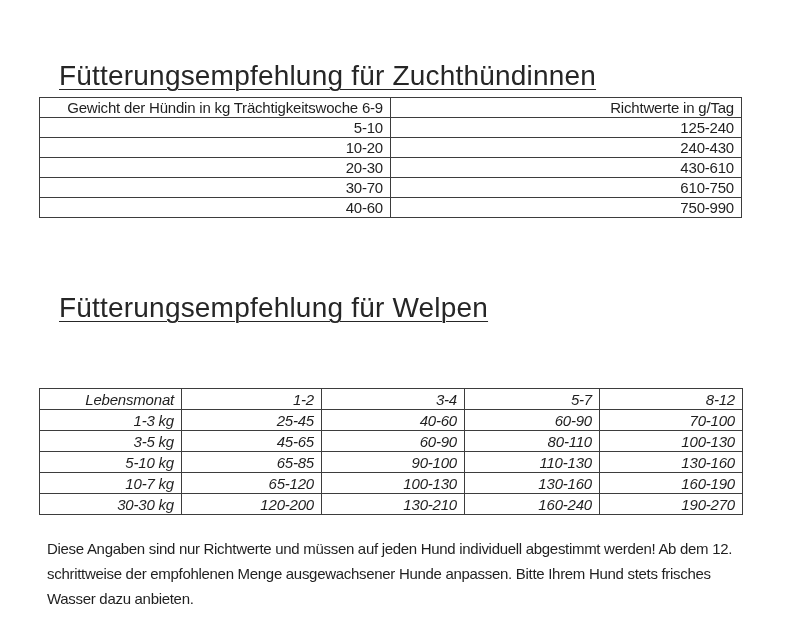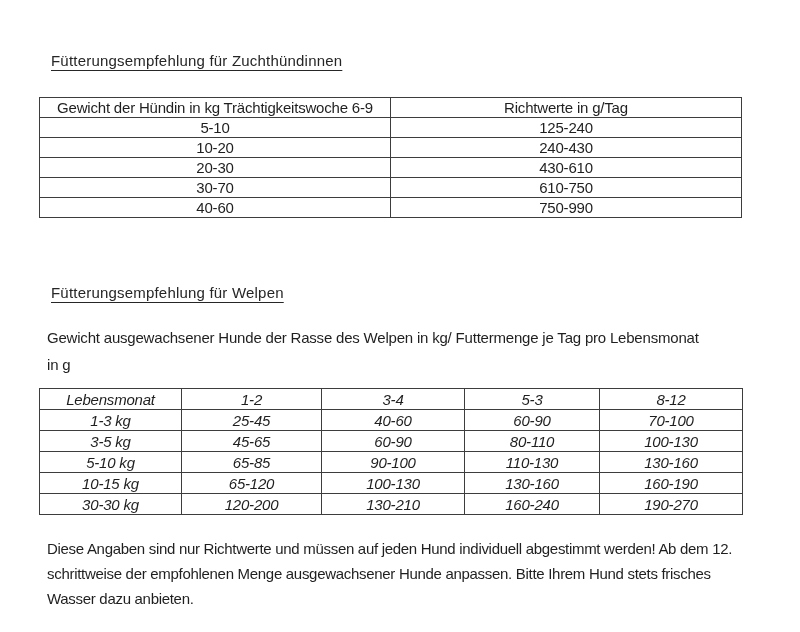--- a/index.html
+++ b/index.html
@@ -17,22 +17,22 @@
   .page {
     position: relative;
     width: 800px;
     height: 632px;
     background: var(--background);
     overflow: hidden;
   }
   .doc-title {
     position: absolute;
     left: 47px;
-    margin: 4px;
-    font-size: 15px;
+    margin: 12px;
+    font-size: 28px;
     font-weight: 400;
     letter-spacing: 0.2px;
     color: #262626;
     text-decoration: underline;
     text-underline-offset: 4px;
     text-decoration-thickness: 1px;
     white-space: nowrap;
     text-align: right;
   }
   #title-breeding { top: 48px; }
@@ -43,21 +43,21 @@
     left: 39px;
     border-collapse: collapse;
     table-layout: fixed;
     font-size: 15px;
     letter-spacing: -0.2px;
     color: var(--text);
   }
   table.tbl th, table.tbl td {
     border: 1px solid var(--border);
     font-weight: 400;
-    text-align: center;
+    text-align: right;
     padding: 0 7px;
     height: 21px;
     line-height: 19px;
     vertical-align: middle;
     white-space: nowrap;
     overflow: hidden;
   }
   #table-breeding { top: 97px;  width: 702px; }
   #table-breeding th, #table-breeding td { height: 20px; }
   #table-puppies  { top: 388px; width: 703px; font-style: italic; }
@@ -117,39 +117,35 @@
       </tr>
       <tr>
         <td>40-60</td>
         <td>750-990</td>
       </tr>
     </tbody>
   </table>
 
   <h1 class="doc-title" id="title-puppies">Fütterungsempfehlung für Welpen</h1>
 
-  <div class="subtitle">
-    <div class="text-line">Gewicht ausgewachsener Hunde der Rasse des Welpen in kg/ Futtermenge je Tag pro Lebensmonat</div>
-    <div class="text-line">in g</div>
-  </div>
 
   <table class="tbl" id="table-puppies">
     <colgroup>
       <col style="width:142px">
         <col style="width:140px">
         <col style="width:143px">
         <col style="width:135px">
         <col style="width:143px">
     </colgroup>
     <thead>
       <tr>
         <th>Lebensmonat</th>
         <th>1-2</th>
         <th>3-4</th>
-        <th>5-3</th>
+        <th>5-7</th>
         <th>8-12</th>
       </tr>
     </thead>
     <tbody>
       <tr>
         <td>1-3 kg</td>
         <td>25-45</td>
         <td>40-60</td>
         <td>60-90</td>
         <td>70-100</td>
@@ -162,21 +158,21 @@
         <td>100-130</td>
       </tr>
       <tr>
         <td>5-10 kg</td>
         <td>65-85</td>
         <td>90-100</td>
         <td>110-130</td>
         <td>130-160</td>
       </tr>
       <tr>
-        <td>10-15 kg</td>
+        <td>10-7 kg</td>
         <td>65-120</td>
         <td>100-130</td>
         <td>130-160</td>
         <td>160-190</td>
       </tr>
       <tr>
         <td>30-30 kg</td>
         <td>120-200</td>
         <td>130-210</td>
         <td>160-240</td>

